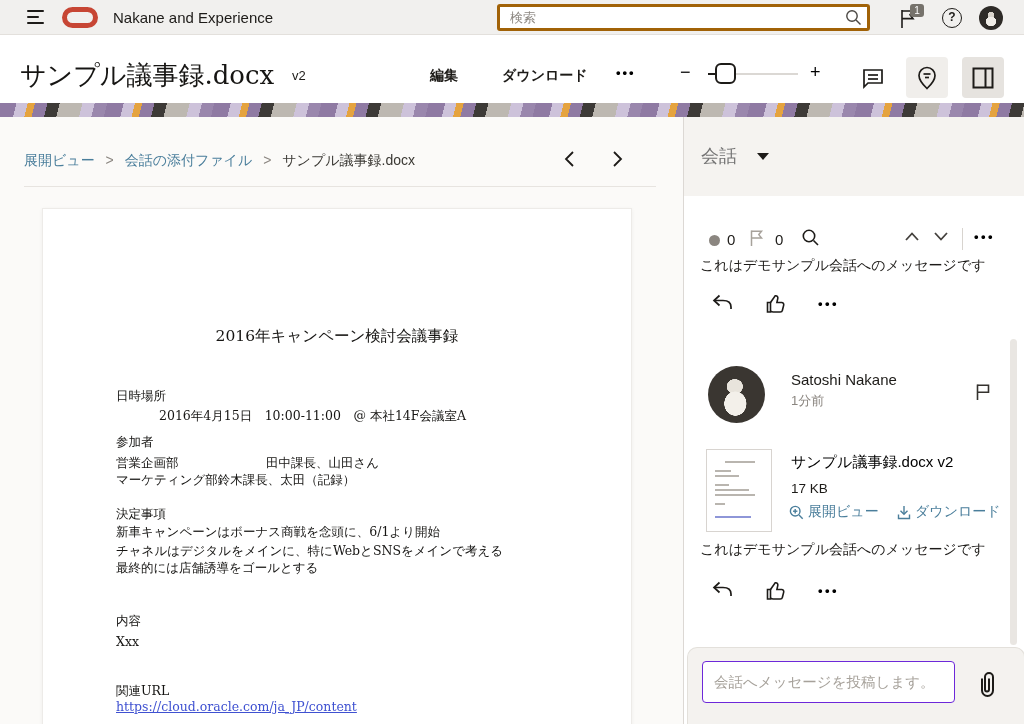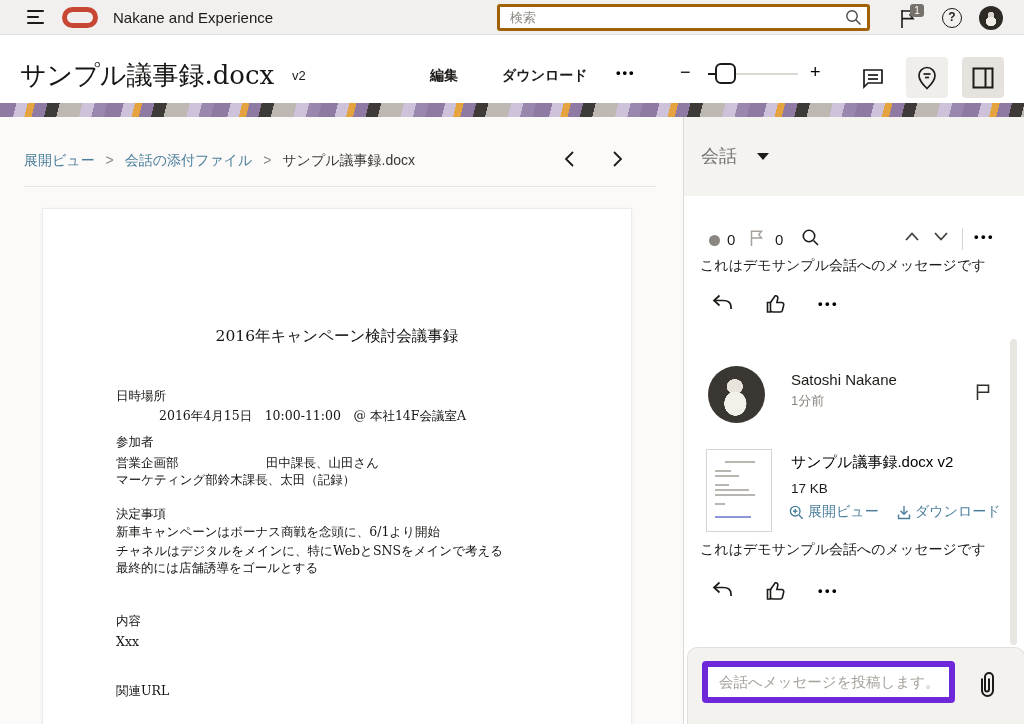--- a/index.html
+++ b/index.html
@@ -86,21 +86,21 @@
   .file-thumb { position:absolute; left:22px; top:332px; width:66px; height:83px; background:#fff; border:1px solid #d8d4d0; cursor:pointer; }
   .file-thumb i { position:absolute; display:block; height:1.5px; background:#b9b5af; }
   .file-thumb i.blue { background:#8e96d8; }
   .att-name { position:absolute; left:107px; top:336px; font-size:15px; color:#000000; }
   .att-size { position:absolute; left:107px; top:364px; font-size:13.5px; color:#1d1b18; }
   .att-link { position:absolute; top:386px; font-size:14px; color:#4a7e9b; background:none; border:none; cursor:pointer; display:flex; align-items:center; gap:4px; font-family:"Liberation Sans", sans-serif; }
 
   .scrollbar { position:absolute; left:326px; top:222px; width:7px; height:306px; background:#e9e6e2; border-radius:4px; cursor:pointer; }
 
   .composer { position:absolute; left:3px; top:530px; width:338px; height:77px; background:#f4f2ef; border:1px solid #e3e0db; border-bottom:none; border-radius:10px 10px 0 0; }
-  .composer input { position:absolute; left:14px; top:13px; width:253px; height:42px; border:6px solid #6d28d9; border-radius:4px; background:#fff; padding:0 11px; font-size:14.5px; font-family:"Liberation Sans", sans-serif; color:#1d1b18; }
+  .composer input { position:absolute; left:14px; top:13px; width:253px; height:42px; border:1px solid #6d28d9; border-radius:4px; background:#fff; padding:0 11px; font-size:14.5px; font-family:"Liberation Sans", sans-serif; color:#1d1b18; }
   .composer input::placeholder { color:#a6a19a; }
   .clip-btn { position:absolute; left:286px; top:22px; background:none; border:none; cursor:pointer; }
 
   svg { display:block; }
 </style>
 </head>
 <body>
 
 <div id="app">
 
@@ -202,20 +202,21 @@
       <div class="dline" style="top:225px;">参加者</div>
       <div class="dline" style="top:246px;">営業企画部　　　　　　　田中課長、山田さん</div>
       <div class="dline" style="top:263px;text-align:right;">マーケティング部鈴木課長、太田（記録）</div>
       <div class="dline" style="top:297px;">決定事項</div>
       <div class="dline" style="top:315px;">新車キャンペーンはボーナス商戦を念頭に、6/1より開始</div>
       <div class="dline" style="top:334px;">チャネルはデジタルをメインに、特にWebとSNSをメインで考える</div>
       <div class="dline" style="top:351px;">最終的には店舗誘導をゴールとする</div>
       <div class="dline" style="top:404px;">内容</div>
       <div class="dline" style="top:425px;">Xxx</div>
       <div class="dline" style="top:474px;">関連URL</div>
+      <a class="dlink">https://cloud.oracle.com/ja_JP/content</a>
     </div>
   </div>
 
   <div class="panel">
     <div class="panel-header">
       <div class="panel-title">会話</div>
       <div class="caret-down"></div>
     </div>
 
     <div class="conv-toolbar">

